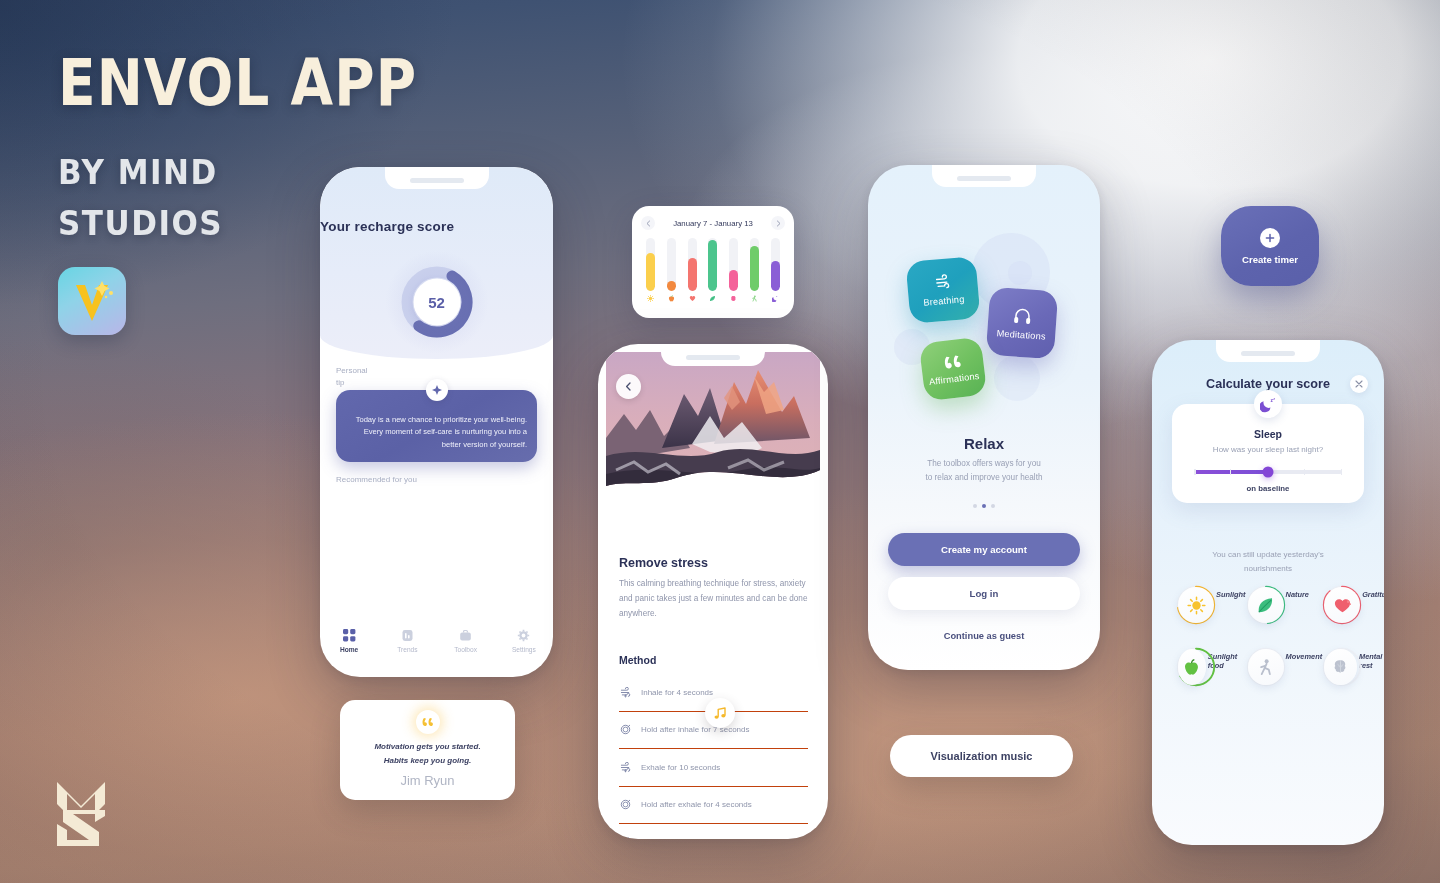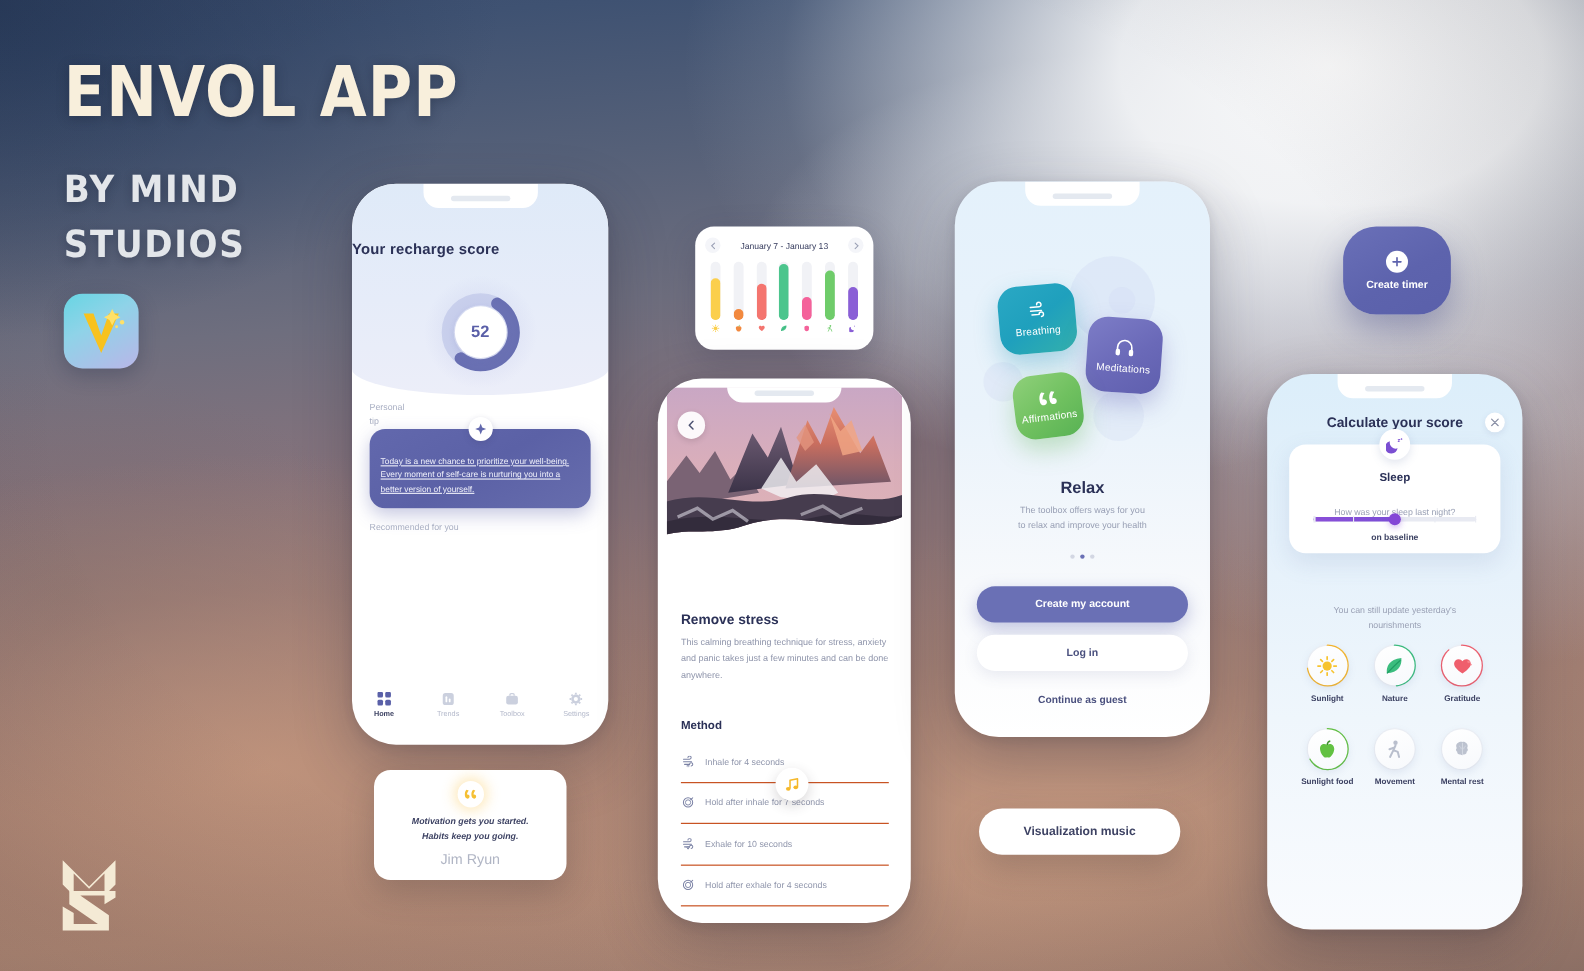--- a/index.html
+++ b/index.html
@@ -130,22 +130,22 @@
     background:linear-gradient(150deg,#6268ad 0%,#5b61a6 50%,#676dad 100%);
     box-shadow:0 6px 16px rgba(92,98,168,0.35);
   }
   #p1-tipbadge {
     position:absolute; left:50%; top:-11px; transform:translateX(-50%);
     width:22px; height:22px; border-radius:50%; background:#fff;
     display:flex; align-items:center; justify-content:center;
     box-shadow:0 2px 6px rgba(60,60,110,0.2);
   }
   #p1-tiptext {
-    position:absolute; left:10px; right:10px; top:24px; text-align:left;
-    font-size:7.6px; color:#f0f1fb; line-height:1.62;text-decoration:underline;
+    position:absolute; left:10px; right:10px; top:24px; text-align:right;
+    font-size:7.6px; color:#f0f1fb; line-height:1.62;
   }
   #p1-nav {
     position:absolute; left:0; right:0; bottom:18px; height:38px;
     display:flex; align-items:center;
   }
   .nav-item { flex:1; text-align:center; }
   .nav-ico { height:15px; display:flex; align-items:center; justify-content:center; }
   .nav-lab { font-size:6.6px; margin-top:3px; color:#b4b9cb; }
   .nav-item.active .nav-lab { color:#3d4263; font-weight:bold; }
 
@@ -242,36 +242,36 @@
     justify-content:center; box-shadow:0 2px 6px rgba(80,90,140,0.12); }
   #p4-card { position:absolute; left:20px; right:20px; top:64px; height:99px;
     background:#fff; border-radius:15px; box-shadow:0 8px 22px rgba(90,110,160,0.14); }
   #p4-sleepbadge { position:absolute; left:50%; top:-14px; transform:translateX(-50%);
     width:28px; height:28px; border-radius:50%; background:#fff;
     display:flex; align-items:center; justify-content:center;
     box-shadow:0 3px 9px rgba(90,110,160,0.18); }
   #p4-sleeptitle { position:absolute; left:0; right:0; top:24px; text-align:center;
     font-size:10.5px; font-weight:bold; color:#2b3157; }
   #p4-sleepq { position:absolute; left:0; right:0; top:41px; text-align:center;
-    font-size:8px; color:#9aa1b5;margin-top:16px; }
+    font-size:8px; color:#9aa1b5; }
   #p4-slider { position:absolute; left:22px; right:22px; top:66px; height:4px; }
   .sl-track { position:absolute; inset:0; border-radius:2px; background:#e8eaf2; }
   .sl-fill { position:absolute; left:0; top:0; bottom:0; border-radius:2px;
     background:linear-gradient(90deg,#8a4fd8 0%,#7b4ed6 100%); }
   .sl-tick { position:absolute; top:-1px; width:1.5px; height:6px; background:#e8eaf2; }
   .sl-knob { position:absolute; top:50%; transform:translate(-50%,-50%);
     width:11px; height:11px; border-radius:50%; background:#8346d6;
     box-shadow:0 2px 6px rgba(131,70,214,0.4); }
   #p4-baseline { position:absolute; left:0; right:0; top:80px; text-align:center;
     font-size:7.8px; font-weight:bold; color:#3d4263; }
   #p4-note { position:absolute; left:26px; right:26px; top:208px; text-align:center;
     font-size:8px; color:#9aa1b5; line-height:1.72; }
   #p4-grid { position:absolute; left:24px; right:24px; top:245px;
     display:grid; grid-template-columns:repeat(3,1fr); row-gap:22px; }
-  .nour { display:flex; flex-direction:column; align-items:center; }
+  .nour { display:flex; flex-direction:row; align-items:flex-start;font-style:italic; }
   .nour-ring { position:relative; width:40px; height:40px; }
   .nour-disc { position:absolute; inset:2px; border-radius:50%;
     background:linear-gradient(160deg,#ffffff 0%,#f7f9fc 100%);
     display:flex; align-items:center; justify-content:center;
     box-shadow:0 3px 9px rgba(90,110,160,0.14); }
   .nour-lab { margin-top:5px; font-size:7.4px; font-weight:bold; color:#3d4263; }
 
   
   #create-timer {
     position:absolute; left:1221px; top:206px; width:98px; height:80px;

